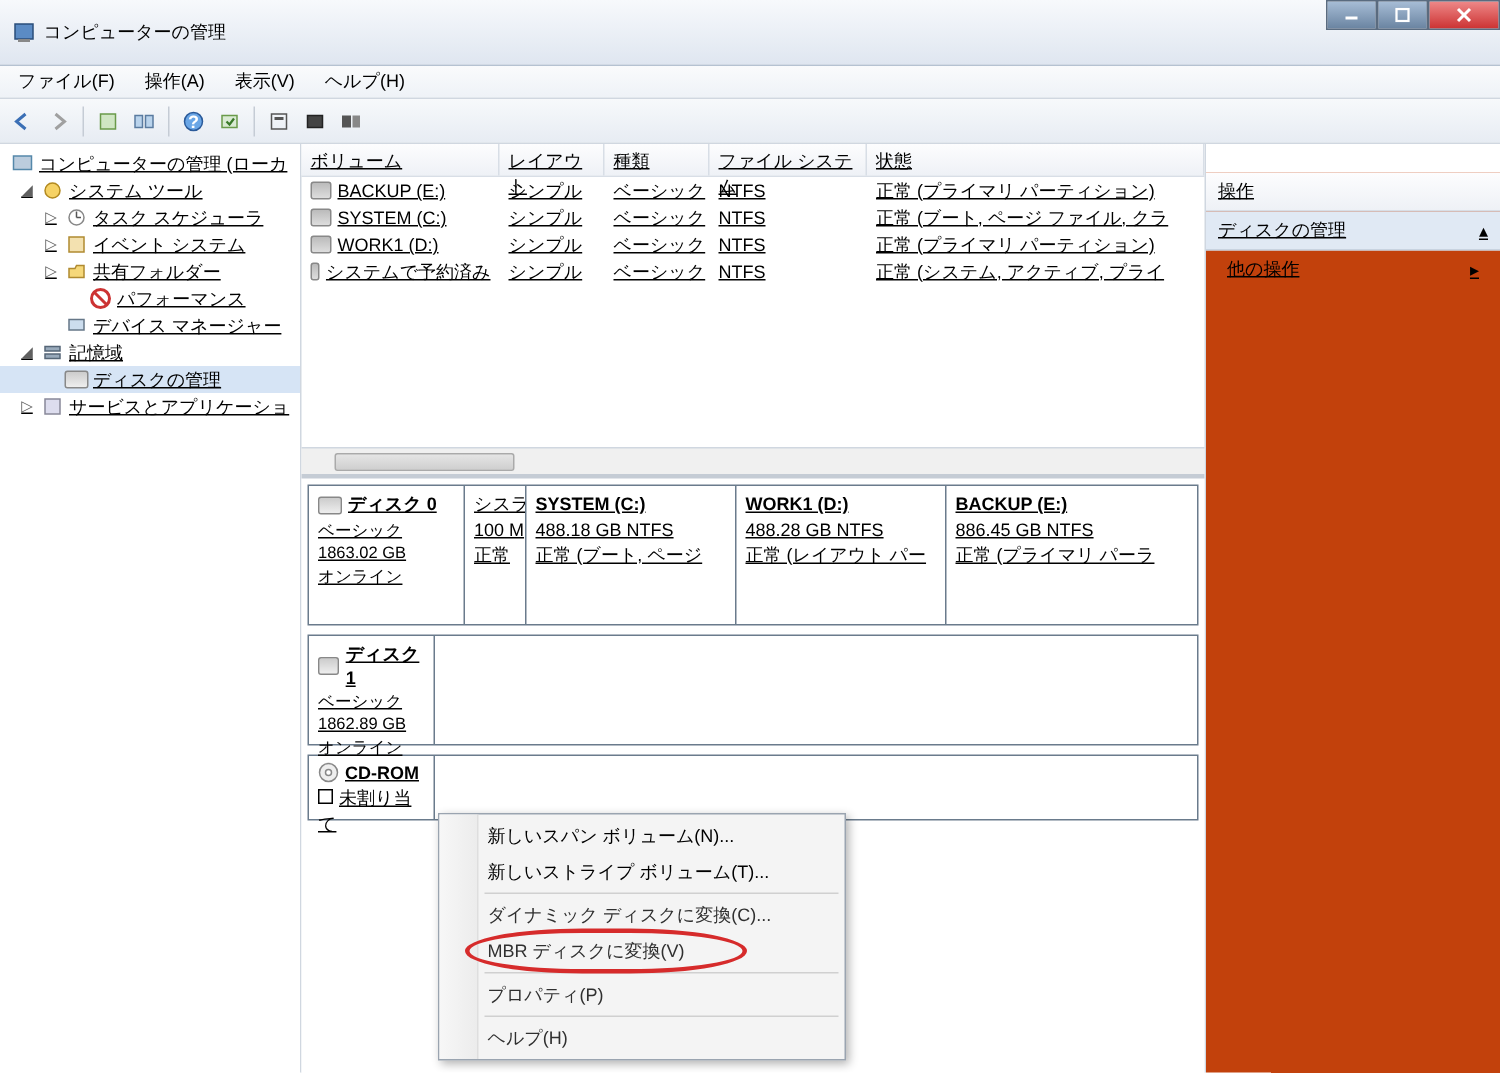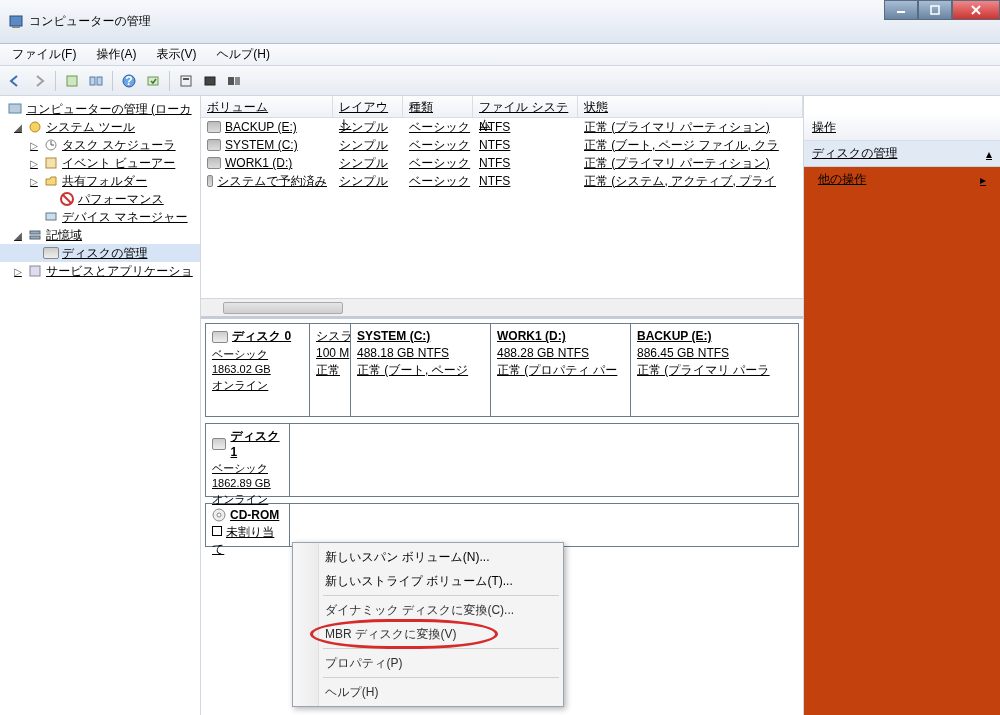--- a/index.html
+++ b/index.html
@@ -200,21 +200,21 @@
         </span>
         <span class="tlabel">タスク スケジューラ</span>
       </div>
     <div class="tnode" style="padding-left:28px">
         <span class="expander">▷</span>
         <span class="ticon2">
           <svg width="14" height="14">
             <rect x="2" y="2" width="10" height="10" fill="#f3e1b0" stroke="#b08a30"></rect>
           </svg>
         </span>
-        <span class="tlabel">イベント ビューアー</span>
+        <span class="tlabel">イベント システム</span>
       </div>
     <div class="tnode" style="padding-left:28px">
         <span class="expander">▷</span>
         <span class="ticon2">
           <svg width="14" height="14">
             <path d="M2 5 L6 5 L7 3 L12 3 L12 11 L2 11 Z" fill="#f6d87a" stroke="#b08a30"></path>
           </svg>
         </span>
         <span class="tlabel">共有フォルダー</span>
       </div>
@@ -340,21 +340,21 @@
                 <div>正常</div>
             </div>
             <div class="part" style="width:140px">
               <div style="font-weight:bold">SYSTEM  (C:)</div>
                 <div>488.18 GB NTFS</div>
                 <div>正常 (ブート, ページ</div>
             </div>
             <div class="part" style="width:140px">
               <div style="font-weight:bold">WORK1  (D:)</div>
                 <div>488.28 GB NTFS</div>
-                <div>正常 (プロパティ パー</div>
+                <div>正常 (レイアウト パー</div>
             </div>
             <div class="part" style="flex:1">
               <div style="font-weight:bold">BACKUP  (E:)</div>
                 <div>886.45 GB NTFS</div>
                 <div>正常 (プライマリ パーラ</div>
             </div>
           </div>
         </div>
       </div>
 

